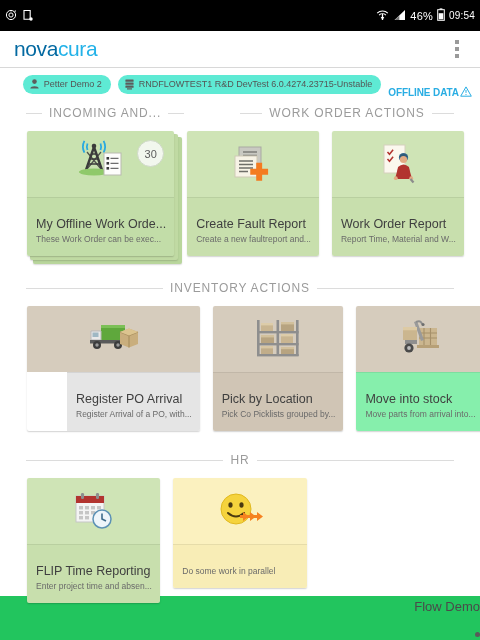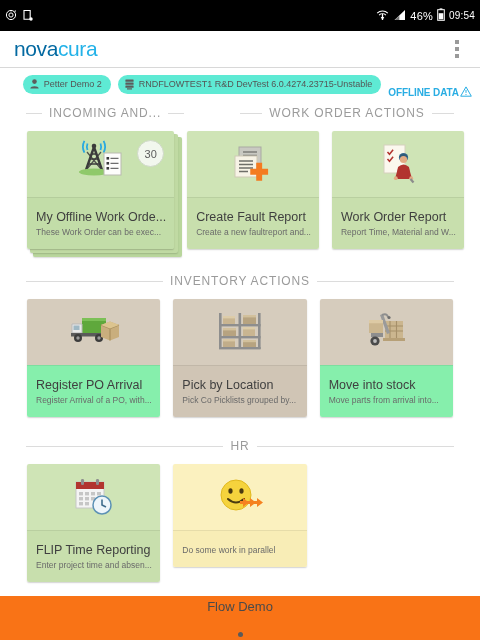--- a/index.html
+++ b/index.html
@@ -75,21 +75,21 @@
     position:relative;z-index:3;
     border-radius:2px;overflow:hidden;
     box-shadow:0 1px 1.5px rgba(0,0,0,.18);
     cursor:pointer;
   }
   .tile .ico{
     height:66px;display:flex;align-items:center;justify-content:center;
     position:relative;
   }
   .tile .txt{
-    padding:12px 8px 11px 9px;box-sizing:border-box;
+    padding:19px 8px 11px 9px;box-sizing:border-box;
     border-top:1px solid rgba(0,0,0,.07);
   }
   .tile .t-title{
     font-size:12.5px;color:#3f3f3f;white-space:nowrap;overflow:hidden;
     line-height:15px;
   }
   .tile .t-sub{
     font-size:8.5px;color:#6a6a6a;white-space:nowrap;overflow:hidden;
     margin-top:2px;line-height:11px;
   }
@@ -108,22 +108,22 @@
     display:flex;align-items:center;justify-content:center;
     font-size:11px;color:#5c5c5c;
   }
 
   .spacer-sec{height:19px;}
   .spacer-sec-sm{height:16px;}
 
   
   .footer{
     position:absolute;left:0;right:0;bottom:0;height:44px;
-    display:flex;flex-direction:column;align-items:center;justify-content:center;
-    background:#f97316;gap:18px;
+    display:flex;flex-direction:column;align-items:flex-end;justify-content:center;
+    background:#22c55e;gap:18px;
   }
   .footer .fname{font-size:13px;color:#4a4a4a;}
   .dots{display:flex;gap:5px;align-items:center;}
   .dots i{width:5px;height:5px;border-radius:50%;background:#5a5a5a;display:block;}
 </style>
 </head>
 <body>
 
 <div class="screen">
 
@@ -343,21 +343,21 @@
             <circle cx="10" cy="26" r="4" fill="#3c3c3c"></circle>
             <circle cx="10" cy="26" r="1.7" fill="#9a9a9a"></circle>
             <circle cx="31" cy="26" r="4" fill="#3c3c3c"></circle>
             <circle cx="31" cy="26" r="1.7" fill="#9a9a9a"></circle>
             <path d="M33 13 l9 -3.6 l9 3.6 v12 l-9 3.6 l-9 -3.6 z" fill="#c9ae7d"></path>
             <path d="M33 13 l9 3.6 l9 -3.6" fill="none" stroke="#a98f5f" stroke-width="1.2"></path>
             <path d="M42 16.6 v12" stroke="#a98f5f" stroke-width="1.2"></path>
             <path d="M33 13 l9 -3.6 l9 3.6 l-9 3.6 z" fill="#dcc48f"></path>
           </svg>
         </div>
-        <div class="txt" style="background:#86efac;">
+        <div class="txt" style="background:#e5e5e5;margin-left:40px;">
           <div class="t-title">Register PO Arrival</div>
           <div class="t-sub">Register Arrival of a PO, with...</div>
         </div>
       </div>
     </div>
 
     <div class="tile-wrap">
       <div class="tile">
         <div class="ico" style="background:#d6ccbd;">
           <svg width="46" height="42" viewBox="0 0 46 42">

